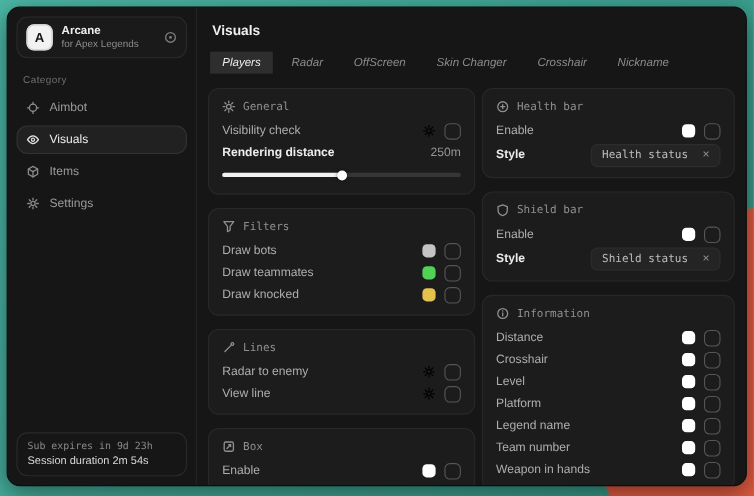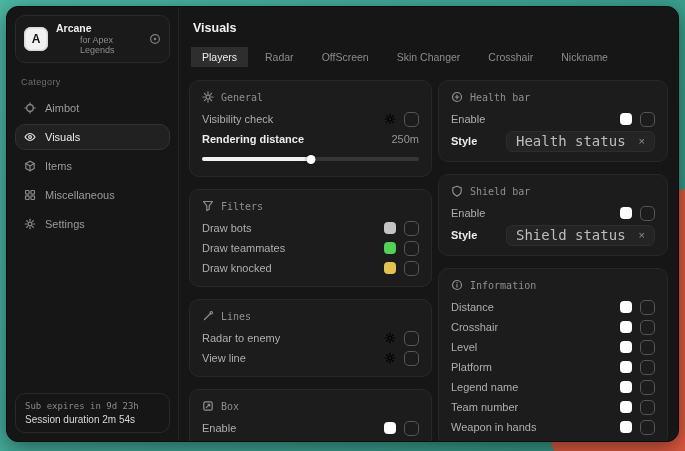--- a/index.html
+++ b/index.html
@@ -19,38 +19,38 @@
   
   .sidebar { width:172px; flex:0 0 172px; border-right:1px solid #242424;
     display:flex; flex-direction:column; padding:8px 8px 8px 8px; }
   .brand-card { border:1px solid #2b2b2b; background:#1a1a1a; border-radius:10px;
     display:flex; align-items:center; gap:8px; padding:6px 8px; }
   .logo { width:24px; height:24px; border-radius:7px; background:#f2f2f2; color:#161616;
     font-weight:bold; font-size:12px; display:flex; align-items:center; justify-content:center;
     box-shadow:inset 0 0 0 1.5px #d8d8d8; }
   .brand-txt { flex:1; line-height:1.2; }
   .brand-title { font-size:10.5px; font-weight:bold; color:#efefef; }
-  .brand-sub { font-size:9px; color:#8d8d8d;margin-left:24px; }
+  .brand-sub { font-size:9px; color:#8d8d8d; }
   .brand-gear { color:#7d7d7d; display:flex; }
   .cat-label { font-size:9px; color:#6f6f6f; letter-spacing:.4px; margin:14px 4px 8px 6px; }
   .nav { display:flex; flex-direction:column; gap:3px; }
   .nav-item { display:flex; align-items:flex-start; gap:9px; padding:6px 8px; border-radius:10px;
     color:#9b9b9b; font-size:11px; border:1px solid transparent; cursor:pointer; }
   .nav-item .nicon { display:flex; color:#8a8a8a; }
   .nav-item.active { background:#212121; border-color:#323232; color:#ececec; }
   .nav-item.active .nicon { color:#dcdcdc; }
   .side-foot { margin-top:auto; border:1px solid #2a2a2a; border-radius:10px; padding:7px 9px; }
   .foot1 { font-family:"DejaVu Sans Mono", monospace; font-size:9px; color:#8a8a8a; margin-bottom:3px; }
   .foot2 { font-size:10px; color:#d9d9d9; }
   
   .main { flex:1; padding:12px 10px 0 10px; overflow:hidden; }
   .page-title { font-size:12.5px; font-weight:bold; color:#f0f0f0; margin:2px 0 12px 4px; }
   .tabs { display:flex; align-items:center; gap:6px; margin:0 0 13px 2px; }
   .tab { font-size:10.5px; color:#8c8c8c; padding:4px 11px; border-radius:0;
-    background:transparent; border:none; cursor:pointer; font-family:inherit; }
+    background:transparent; border:none; cursor:pointer; font-family:inherit;font-style:italic; }
   .tab.active { background:#2e2e2e; color:#ededed; }
   .cols { display:grid; grid-template-columns:243px 1fr; gap:12px 6px; align-items:start; }
   .col { display:flex; flex-direction:column; gap:12px; }
   .card { background:#1c1c1c; border:1px solid #282828; border-radius:10px; padding:8px 12px; }
   .card-head { display:flex; align-items:center; gap:7px; color:#8f8f8f;
     font-family:"DejaVu Sans Mono", monospace; font-size:10px; height:16px; margin-bottom:4px; }
   .card-head .hicon { display:flex; }
   .row { display:flex; align-items:center; justify-content:space-between; height:20px; }
   .row-label { font-size:11px; color:#aeaeae; }
   .row-label.bold { color:#ececec; font-weight:bold; }
@@ -59,21 +59,21 @@
   .checkbox { width:15px; height:15px; border:1.5px solid #565656; border-radius:5px; cursor:pointer; }
   .swatch { width:12px; height:12px; border-radius:4px; cursor:pointer; }
   .slider { position:relative; height:14px; margin:3px 0 2px 0; cursor:pointer; }
   .slider .track { position:absolute; top:5px; left:0; right:0; height:4px; background:#363636; border-radius:2px; }
   .slider .fill { position:absolute; top:5px; left:0; height:4px; background:#f2f2f2; border-radius:2px; }
   .slider .thumb { position:absolute; top:2.5px; width:9px; height:9px; border-radius:50%; background:#ffffff;
     transform:translateX(-50%); box-shadow:0 0 3px rgba(0,0,0,.6); }
   .sel-row { height:24px; }
   .select { display:flex; align-items:center; gap:13px; background:#242424; border:1px solid #2d2d2d;
     border-radius:6px; height:21px; padding:0 9px; cursor:pointer; }
-  .select .tag-txt { font-size:14px; color:#bdbdbd; font-family:"DejaVu Sans Mono", monospace; }
+  .select .tag-txt { font-size:10px; color:#bdbdbd; font-family:"DejaVu Sans Mono", monospace; }
   .select .x { font-size:11px; color:#8f8f8f; line-height:1; }
   svg { display:block; }
 </style>
 </head>
 <body>
 
 <div class="window">
   <div class="sidebar">
     <div class="brand-card">
       <div class="logo">A</div>
@@ -113,31 +113,20 @@
             <svg width="12" height="12" viewBox="0 0 12 12" fill="none" stroke="currentColor" stroke-width="1.2" stroke-linecap="round" stroke-linejoin="round">
               <path d="M6 1.2l4.2 2.4v4.8L6 10.8 1.8 8.4V3.6z"></path>
               <path d="M1.8 3.6L6 6l4.2-2.4M6 6v4.8"></path>
             </svg>
           </span>
           <span>Items</span>
         </div>
         <div class="nav-item">
           <span class="nicon" style="display: flex;">
             <svg width="12" height="12" viewBox="0 0 12 12" fill="none" stroke="currentColor" stroke-width="1.2" stroke-linecap="round" stroke-linejoin="round">
-              <rect x="1.5" y="1.5" width="3.6" height="3.6" rx=".8"></rect>
-              <rect x="6.9" y="1.5" width="3.6" height="3.6" rx=".8"></rect>
-              <rect x="1.5" y="6.9" width="3.6" height="3.6" rx=".8"></rect>
-              <rect x="6.9" y="6.9" width="3.6" height="3.6" rx=".8"></rect>
-            </svg>
-          </span>
-          <span>Miscellaneous</span>
-        </div>
-        <div class="nav-item">
-          <span class="nicon" style="display: flex;">
-            <svg width="12" height="12" viewBox="0 0 12 12" fill="none" stroke="currentColor" stroke-width="1.2" stroke-linecap="round" stroke-linejoin="round">
               <circle cx="6" cy="6" r="1.9"></circle>
               <path d="M6 1.2v1.5M6 9.3v1.5M1.2 6h1.5M9.3 6h1.5M2.6 2.6l1.1 1.1M8.3 8.3l1.1 1.1M9.4 2.6L8.3 3.7M3.7 8.3L2.6 9.4"></path>
             </svg>
           </span>
           <span>Settings</span>
         </div>
       </div>
     <div class="side-foot">
       <div class="foot1">Sub expires in 9d 23h</div>
       <div class="foot2">Session duration 2m 54s</div>

